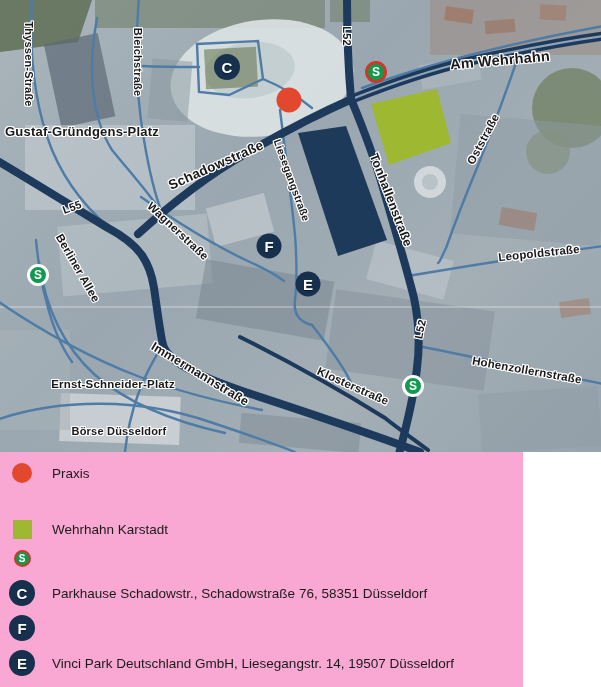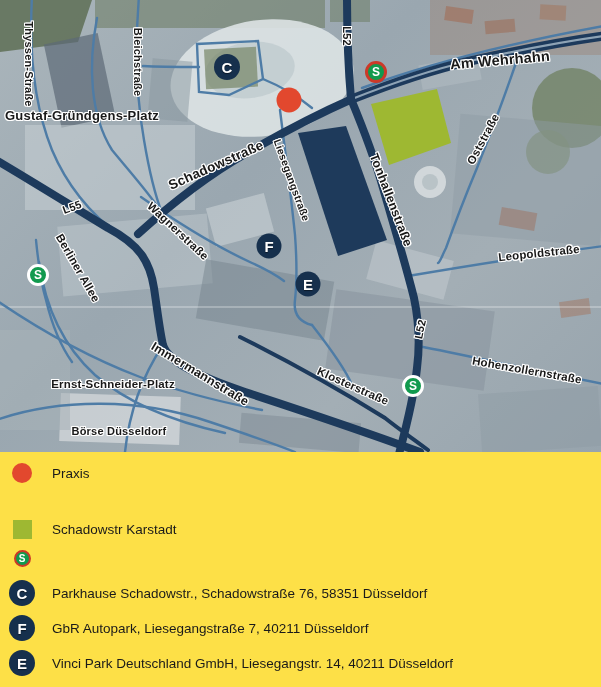--- a/index.html
+++ b/index.html
@@ -23,21 +23,21 @@
   .m-praxis{width:25px;height:25px;background:#e2482e;}
   .m-park{background:#16304d;color:#fff;font-weight:bold;font-size:15px;
           text-shadow:0 1px 1px rgba(0,0,0,.5);}
   .m-park.big{width:26px;height:26px;}
   .m-park.mid{width:25px;height:25px;}
   .m-stop{width:22px;height:22px;background:#119a4e;color:#fff;font-weight:bold;
           font-size:12px;}
   .ring-red{border:3px solid #cc3928;}
   .ring-white{border:3px solid #ffffff;}
   
-  .legend{position:absolute;left:0;top:452px;width:601px;height:235px;background:#fde047;text-align:right;}
+  .legend{position:absolute;left:0;top:452px;width:523px;height:235px;background:#f9a8d4;text-align:right;}
   .lrow{position:absolute;left:0;width:100%;height:28px;display:flex;align-items:center;}
   .licon{width:44px;display:flex;align-items:center;justify-content:center;flex:0 0 44px;}
   .ltext{font-size:13.5px;color:#1a1a1a;margin-left:8px;}
   .i-circle-red{width:20px;height:20px;border-radius:50%;background:#e2482e;}
   .i-square-navy{width:19px;height:19px;background:#1e3a5b;}
   .i-square-lime{width:19px;height:19px;background:#9eb832;}
   .i-stop{width:17px;height:17px;border-radius:50%;background:#119a4e;border:2px solid #cc3928;
           color:#fff;font-weight:bold;font-size:10px;display:flex;align-items:center;
           justify-content:center;box-sizing:border-box;}
   .i-parkcircle{width:26px;height:26px;border-radius:50%;background:#16304d;color:#fff;
@@ -115,21 +115,21 @@
         <path d="M352,99 C390,84 430,70 470,61 C515,51 560,42 604,36" stroke="#8ea3b5" stroke-width="2.2" fill="none"></path>
         <path class="rd" stroke-width="8" d="M347,-4 C347,30 348,65 351,99"></path>
         <path class="rd" stroke-width="8" d="M351,99 C363,128 374,156 383,188 C394,226 405,262 414,298 C419,322 420,345 417,368 C414,398 406,428 399,454"></path>
       </g>
 
       <polygon points="298,133 346,126 387,240 338,256" fill="#1e3a5b"></polygon>
       <polygon points="371,104 437,89 451,143 389,165" fill="#9eb832"></polygon>
     </svg>
 
     <span class="ml" style="left:29px;top:64px;--r:90deg;font-size:11px">Thyssen-Straße</span>
-    <span class="ml" style="left:82px;top:115px;font-size:13px">Gustaf-Gründgens-Platz</span>
+    <span class="ml" style="left:82px;top:131px;font-size:13px">Gustaf-Gründgens-Platz</span>
     <span class="ml" style="left:138px;top:62px;--r:90deg;font-size:11px">Bleichstraße</span>
     <span class="ml" style="left:216px;top:165px;--r:-24deg;font-size:13.5px">Schadowstraße</span>
     <span class="ml" style="left:72px;top:207px;--r:-20deg;font-size:11px">L55</span>
     <span class="ml" style="left:178px;top:231px;--r:43deg;font-size:11.5px">Wagnerstraße</span>
     <span class="ml" style="left:78px;top:268px;--r:60deg;font-size:11.5px">Berliner Allee</span>
     <span class="ml" style="left:292px;top:180px;--r:70deg;font-size:10.5px">Liesegangstraße</span>
     <span class="ml" style="left:391px;top:200px;--r:69deg;font-size:12.5px">Tonhallenstraße</span>
     <span class="ml" style="left:347px;top:36px;--r:90deg;font-size:11px">L52</span>
     <span class="ml" style="left:500px;top:60px;--r:-5deg;font-size:14.5px">Am Wehrhahn</span>
     <span class="ml" style="left:483px;top:139px;--r:-62deg;font-size:11.5px">Oststraße</span>
@@ -154,40 +154,39 @@
     <div class="lrow" style="top:7px">
       <div class="licon">
           <span class="i-circle-red"></span>
         </div>
       <span class="ltext">Praxis</span>
     </div>
     <div class="lrow" style="top:63px">
       <div class="licon">
           <span class="i-square-lime"></span>
         </div>
-      <span class="ltext">Schadowstr Karstadt</span>
+      <span class="ltext">Wehrhahn Karstadt</span>
     </div>
     <div class="lrow" style="top:92px">
       <div class="licon">
           <span class="i-stop">S</span>
         </div>
     </div>
     <div class="lrow" style="top:127px">
       <div class="licon">
           <span class="i-parkcircle">C</span>
         </div>
       <span class="ltext">Parkhause Schadowstr., Schadowstraße 76, 58351 Düsseldorf</span>
     </div>
     <div class="lrow" style="top:162px">
       <div class="licon">
           <span class="i-parkcircle">F</span>
         </div>
-      <span class="ltext">GbR Autopark, Liesegangstraße 7, 40211 Düsseldorf</span>
     </div>
     <div class="lrow" style="top:197px">
       <div class="licon">
           <span class="i-parkcircle">E</span>
         </div>
-      <span class="ltext">Vinci Park Deutschland GmbH, Liesegangstr. 14, 40211 Düsseldorf</span>
+      <span class="ltext">Vinci Park Deutschland GmbH, Liesegangstr. 14, 19507 Düsseldorf</span>
     </div>
   </div>
 
 </div>
 
 </body></html>

